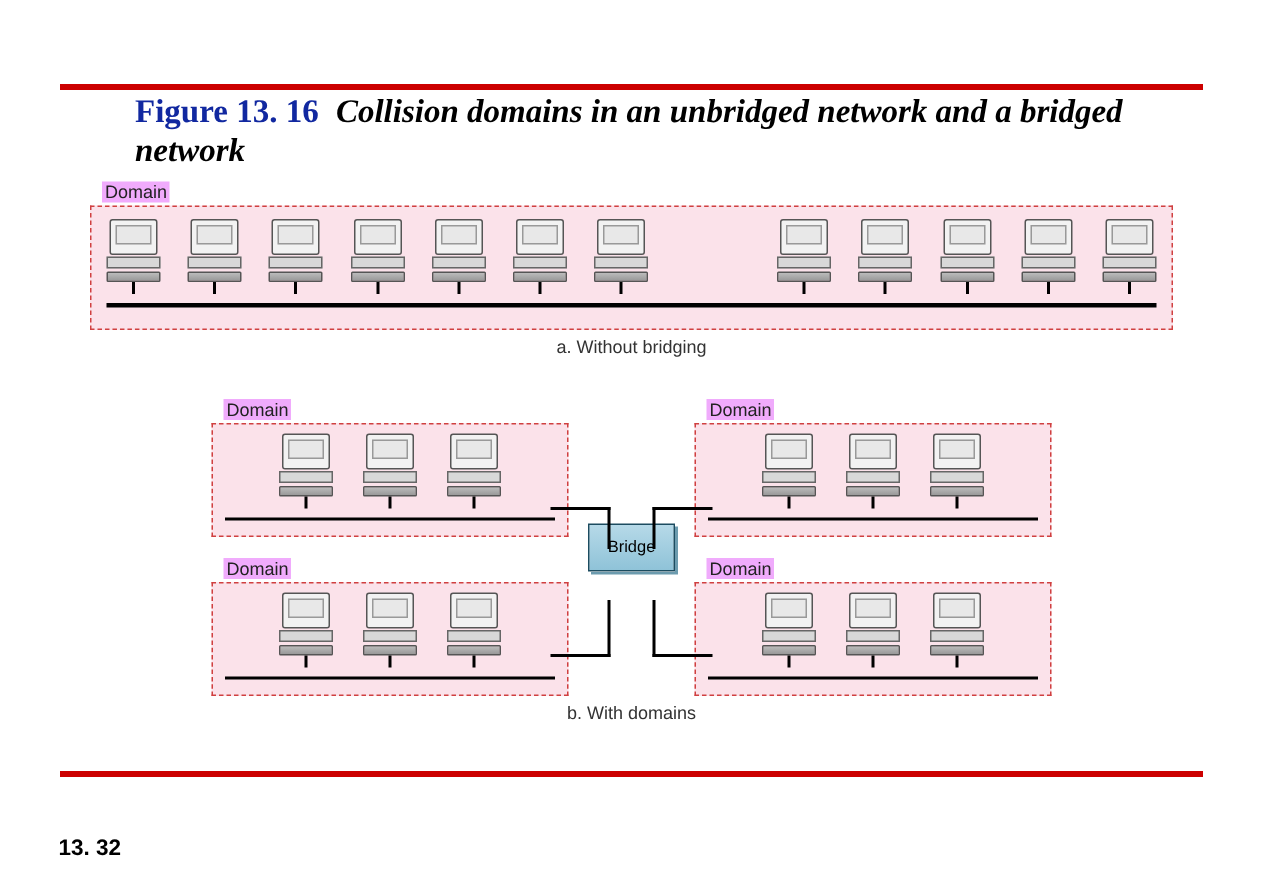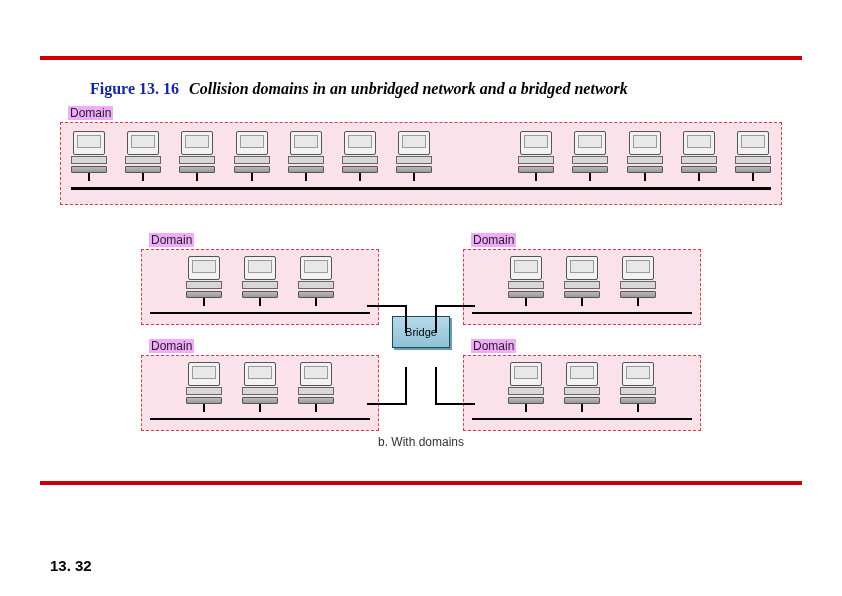--- a/index.html
+++ b/index.html
@@ -10,22 +10,22 @@
     background: #fff;
     font-family: Georgia, "Times New Roman", serif;
     position: relative;
   }
   .red-rule {
     height: 4px;
     background: #cc0000;
     margin: 0 40px;
   }
   .title-row {
-    margin: 20px 40px 10px 90px;
-    font-size: 16px;
+    margin: 1px 40px 10px 90px;
+    font-size: 22px;
   }
   .fig-number {
     color: #1128a0;
     font-weight: bold;
     font-family: Georgia, serif;
   }
   .fig-caption {
     font-style: italic;
     font-weight: bold;
     font-family: Georgia, serif;
@@ -165,21 +165,21 @@
     background: #000;
   }
   
   .wire-layer {
     position: absolute;
     inset: 0;
     pointer-events: none;
   }
   .page-number {
     position: absolute;
-    left: 50px;
+    left: 39px;
     bottom: 22px;
     font-family: Verdana, Arial, sans-serif;
     font-weight: bold;
     font-size: 15px;
   }
 </style>
 </head>
 <body>
 
 <div style="height:56px"></div>
@@ -266,20 +266,21 @@
           <div class="pc">
             <div class="monitor"></div>
             <div class="base"></div>
             <div class="kbd"></div>
             <div class="drop"></div>
           </div>
         </div>
       <div class="bus bus-tall"></div>
     </div>
   </div>
+  <div class="sub-caption">a. Without bridging</div>
 
   <div class="diagram-b">
     <div class="bridged-grid">
 
       <div class="domain-wrap small-domain" style="grid-column:1;grid-row:1;margin-top:16px">
         <span class="domain-label">Domain</span>
         <div class="domain-box">
           <div class="pc-row" id="row-tl">
               <div class="pc">
                 <div class="monitor"></div>

